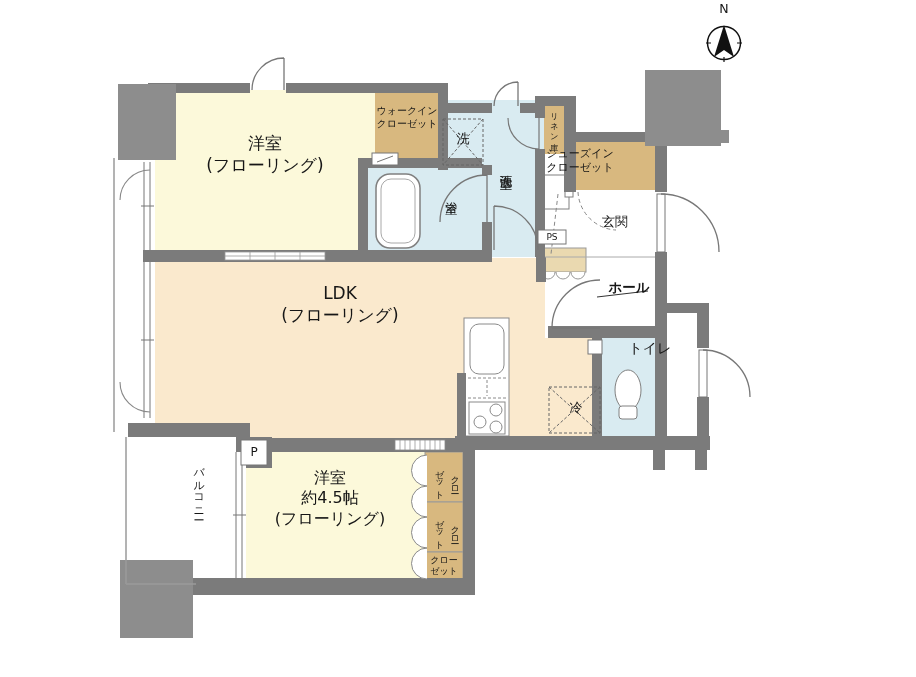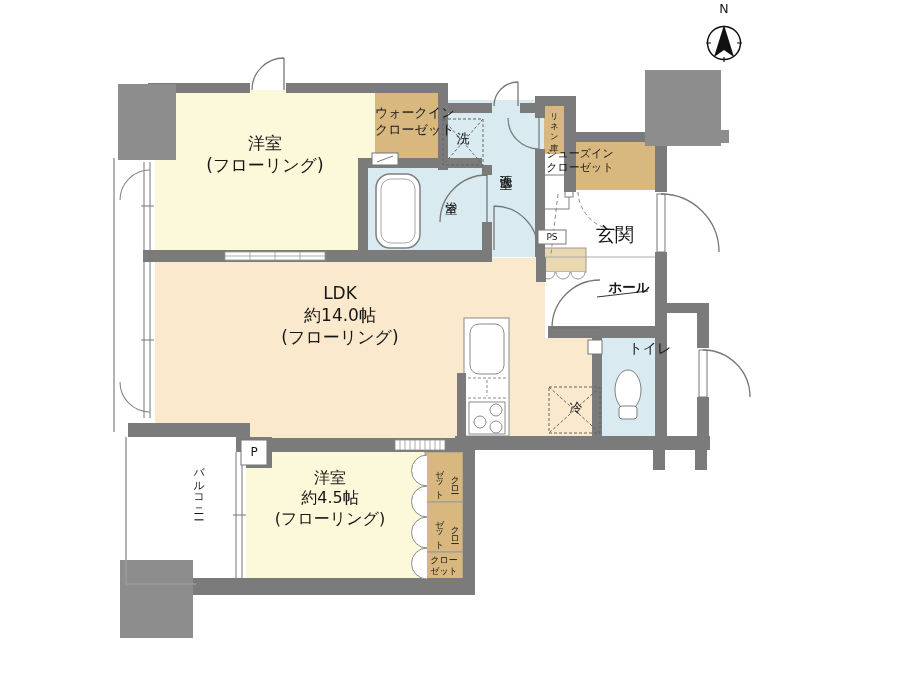--- a/index.html
+++ b/index.html
@@ -152,45 +152,44 @@
 
   <div class="lbl" style="left:716px;top:1px;width:16px;font-size:12.5px;">N</div>
 
   <div class="lbl big" style="left:165px;top:133px;width:200px;">
     <div>洋室</div>
     <div>(フローリング)</div>
   </div>
 
   <div class="lbl big" style="left:230px;top:283px;width:220px;">
     <div>LDK</div>
-    <div>約14.0帖</div>
     <div>(フローリング)</div>
   </div>
 
   <div class="lbl" style="left:235px;top:468px;width:190px;font-size:16px;">
     <div>洋室</div>
     <div>約4.5帖</div>
     <div>(フローリング)</div>
   </div>
 
-  <div class="lbl" style="left:375px;top:105px;width:64px;font-size:13px;text-align:right;">
+  <div class="lbl" style="left:375px;top:105px;width:64px;font-size:10px;">
     <div>ウォークイン</div>
     <div>クローゼット</div>
   </div>
 
   <div class="lbl" style="left:540px;top:147px;width:80px;font-size:11px;">
     <div>シューズイン</div>
     <div>クローゼット</div>
   </div>
 
   <div class="lbl" style="left:452px;top:131px;width:22px;font-size:13px;">洗</div>
   <div class="lbl vtext" style="left:548px;top:107px;font-size:8px;">リネン庫</div>
   <div class="lbl vtext" style="left:443px;top:192px;font-size:12px;">浴室</div>
   <div class="lbl vtext" style="left:498px;top:165px;font-size:12.5px;">洗面室</div>
-  <div class="lbl mid" style="left:580px;top:222px;width:70px;font-size:19px;">玄関</div>
+  <div class="lbl mid" style="left:580px;top:214px;width:70px;font-size:13px;">玄関</div>
   <div class="lbl mid" style="left:599px;top:279px;width:60px;font-size:13.5px;font-weight:bold;">ホール</div>
   <div class="lbl" style="left:627px;top:340px;width:46px;font-size:14px;">トイレ</div>
   <div class="lbl" style="left:563px;top:400px;width:26px;font-size:13px;">冷</div>
   <div class="lbl vtext" style="left:191px;top:460px;font-size:11px;">バルコニー</div>
   <div class="lbl" style="left:246px;top:445px;width:16px;font-size:12px;">P</div>
   <div class="lbl" style="left:540px;top:232px;width:24px;font-size:9px;">PS</div>
 
   <div class="lbl vcols" style="left:428px;top:456px;width:34px;height:46px;font-size:9px;">
     <span>クロー</span>
     <span>ゼット</span>

